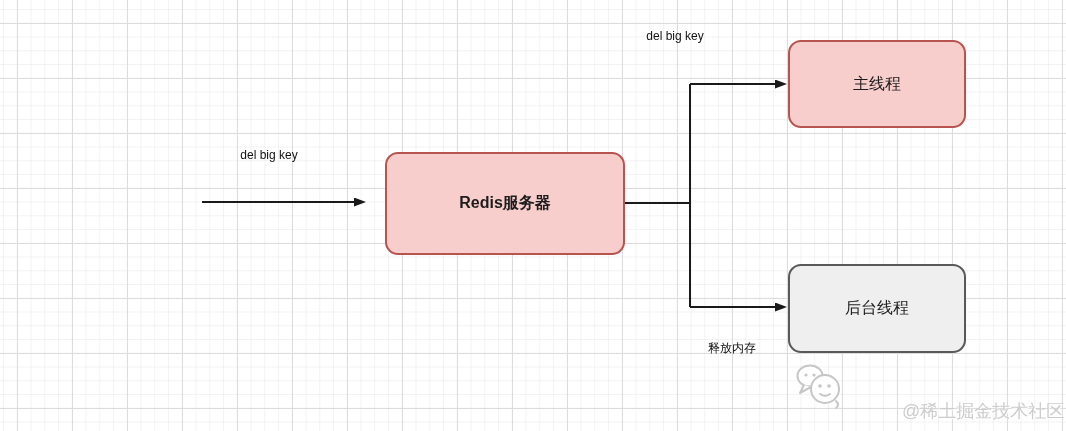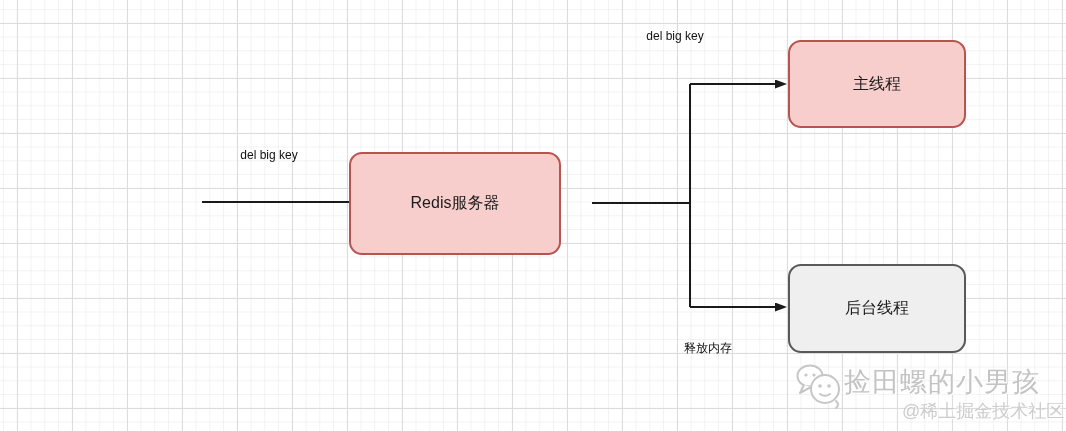--- a/index.html
+++ b/index.html
@@ -54,24 +54,25 @@
     background: #e1d5e7;
     border: 2px solid #9673a6;
     border-radius: 50%;
   }
 
   .node-rect {
     border-radius: 13px;
   }
 
   .node-server {
-    left: 349px; top: 152px;
-    width: 212px; height: 103px;
+    left: 385px; top: 152px;
+    width: 240px; height: 103px;
     background: #f8cecc;
     border: 2px solid #b85450;
+    font-weight: bold;
   }
 
   .node-main-thread {
     left: 788px; top: 40px;
     width: 178px; height: 88px;
     background: #f8cecc;
     border: 2px solid #b85450;
   }
 
   .node-bg-thread {
@@ -84,21 +85,21 @@
   .edge-label {
     position: absolute;
     font-size: 12px;
     color: #111111;
     white-space: nowrap;
     text-align: center;
   }
   .label-del-1  { left: 214px; top: 148px; width: 110px; }
   .label-lazy   { left: 396px; top: 103px; width: 136px; }
   .label-del-2  { left: 620px; top: 29px;  width: 110px; }
-  .label-free   { left: 660px; top: 340px; width: 96px;  }
+  .label-free   { left: 660px; top: 340px; width: 96px; text-align: right;  }
 
   .watermark {
     position: absolute;
     left: 792px; top: 358px;
     width: 274px; height: 73px;
     pointer-events: none;
   }
   .wm-icon {
     position: absolute;
     left: 4px; top: 4px;
@@ -170,17 +171,16 @@
       <ellipse cx="14" cy="14" rx="12.5" ry="10.5" fill="#ffffff" stroke="#c6c6c6" stroke-width="2"></ellipse>
       <path d="M8 23 L4 31 L15 25" fill="#ffffff" stroke="#c6c6c6" stroke-width="2" stroke-linejoin="round"></path>
       <circle cx="10" cy="13" r="1.6" fill="#c6c6c6"></circle>
       <circle cx="18" cy="13" r="1.6" fill="#c6c6c6"></circle>
       <circle cx="29" cy="27" r="14" fill="#ffffff" stroke="#c6c6c6" stroke-width="2"></circle>
       <circle cx="24" cy="24" r="1.8" fill="#c6c6c6"></circle>
       <circle cx="33" cy="24" r="1.8" fill="#c6c6c6"></circle>
       <path d="M24 32 Q29 35.5 34 32" fill="none" stroke="#c6c6c6" stroke-width="2" stroke-linecap="round"></path>
       <path d="M40 39 Q44 43 40 46" fill="none" stroke="#c6c6c6" stroke-width="2" stroke-linecap="round"></path>
     </svg>
-    <div class="wm-author">捡田螺的小男孩</div>
     <div class="wm-community">@稀土掘金技术社区</div>
   </div>
 
 </div>
 
 </body></html>

